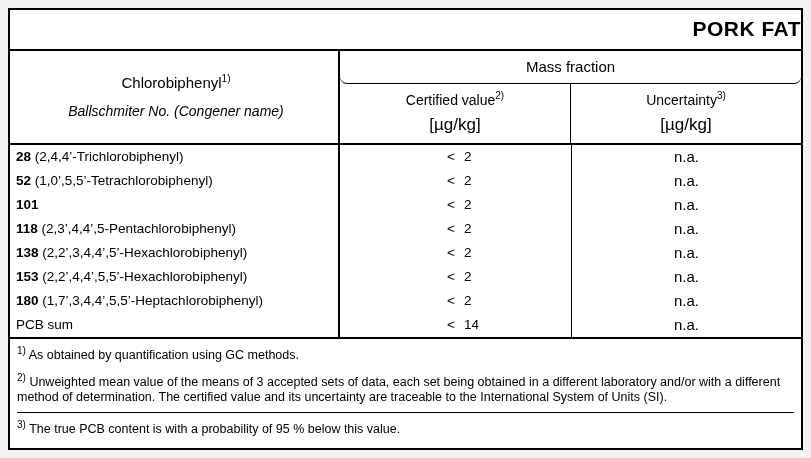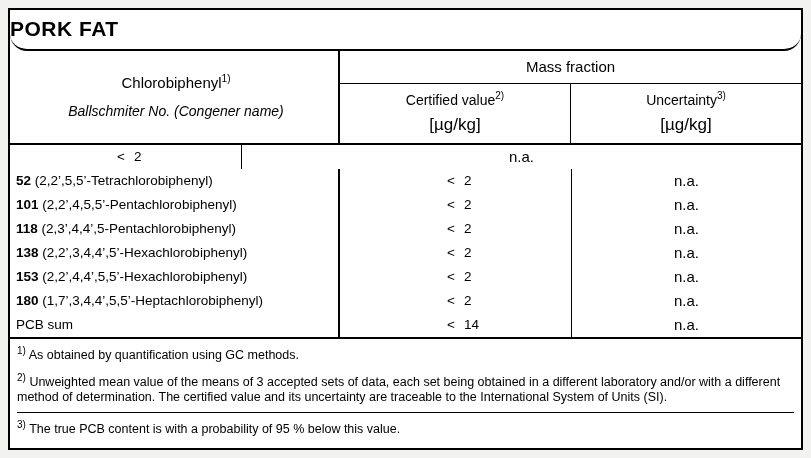--- a/index.html
+++ b/index.html
@@ -28,23 +28,22 @@
     height: 442px;
     border: 2px solid #000;
     background: #ffffff;
     display: flex;
     flex-direction: column;
   }
   
   .title-row {
     box-sizing: border-box;
     border-bottom: 2px solid #000;
-    text-align: left;
+    text-align: right;
     padding: 7px 0 8px 0;
-    border-radius: 17px;
   }
   .title-text {
     font-size: 21px;
     font-weight: bold;
     letter-spacing: 0.5px;
   }
   
   .header-block {
     display: flex;
     border-bottom: 2px solid #000;
@@ -76,20 +75,21 @@
     flex: 1;
     display: flex;
     flex-direction: column;
   }
   .hdr-right-top {
     box-sizing: border-box;
     border-bottom: 1px solid #000;
     text-align: center;
     font-size: 15px;
     padding: 7px 0 8px 0;
+    border-radius: 7px;
   }
   .hdr-right-bottom {
     display: flex;
     flex: 1;
   }
   .hdr-sub {
     box-sizing: border-box;
     flex: 1;
     text-align: center;
     padding: 6px 0 8px 0;
@@ -209,41 +209,44 @@
             </div>
             <div class="hdr-sub-unit">[µg/kg]</div>
           </div>
         </div>
       </div>
     </div>
 
     <div class="data-block">
 
       <div class="data-row">
-        <div class="cell-val">
-          <span class="val-lt">&lt;</span>
-            <span class="val-num">2</span>
-        </div>
-        <div class="cell-unc">n.a.</div>
-      </div>
-
-      <div class="data-row">
-        <div class="cell-name">
-          <b>52</b>&nbsp;<span>(2,2’,5,5’-Tetrachlorobiphenyl)</span>
-        </div>
-        <div class="cell-val">
-          <span class="val-lt">&lt;</span>
-            <span class="val-num">2</span>
-        </div>
-        <div class="cell-unc">n.a.</div>
-      </div>
-
-      <div class="data-row">
-        <div class="cell-name">
-          <b>101</b>&nbsp;<span>(2,2’,4,5,5’-Pentachlorobiphenyl)</span>
+        <div class="cell-name">
+          <b>28</b>&nbsp;<span>(2,4,4’-Trichlorobiphenyl)</span>
+        </div>
+        <div class="cell-val">
+          <span class="val-lt">&lt;</span>
+            <span class="val-num">2</span>
+        </div>
+        <div class="cell-unc">n.a.</div>
+      </div>
+
+      <div class="data-row">
+        <div class="cell-name">
+          <b>52</b>&nbsp;<span>(1,0’,5,5’-Tetrachlorobiphenyl)</span>
+        </div>
+        <div class="cell-val">
+          <span class="val-lt">&lt;</span>
+            <span class="val-num">2</span>
+        </div>
+        <div class="cell-unc">n.a.</div>
+      </div>
+
+      <div class="data-row">
+        <div class="cell-name">
+          <b>101</b>&nbsp;
         </div>
         <div class="cell-val">
           <span class="val-lt">&lt;</span>
             <span class="val-num">2</span>
         </div>
         <div class="cell-unc">n.a.</div>
       </div>
 
       <div class="data-row">
         <div class="cell-name">

